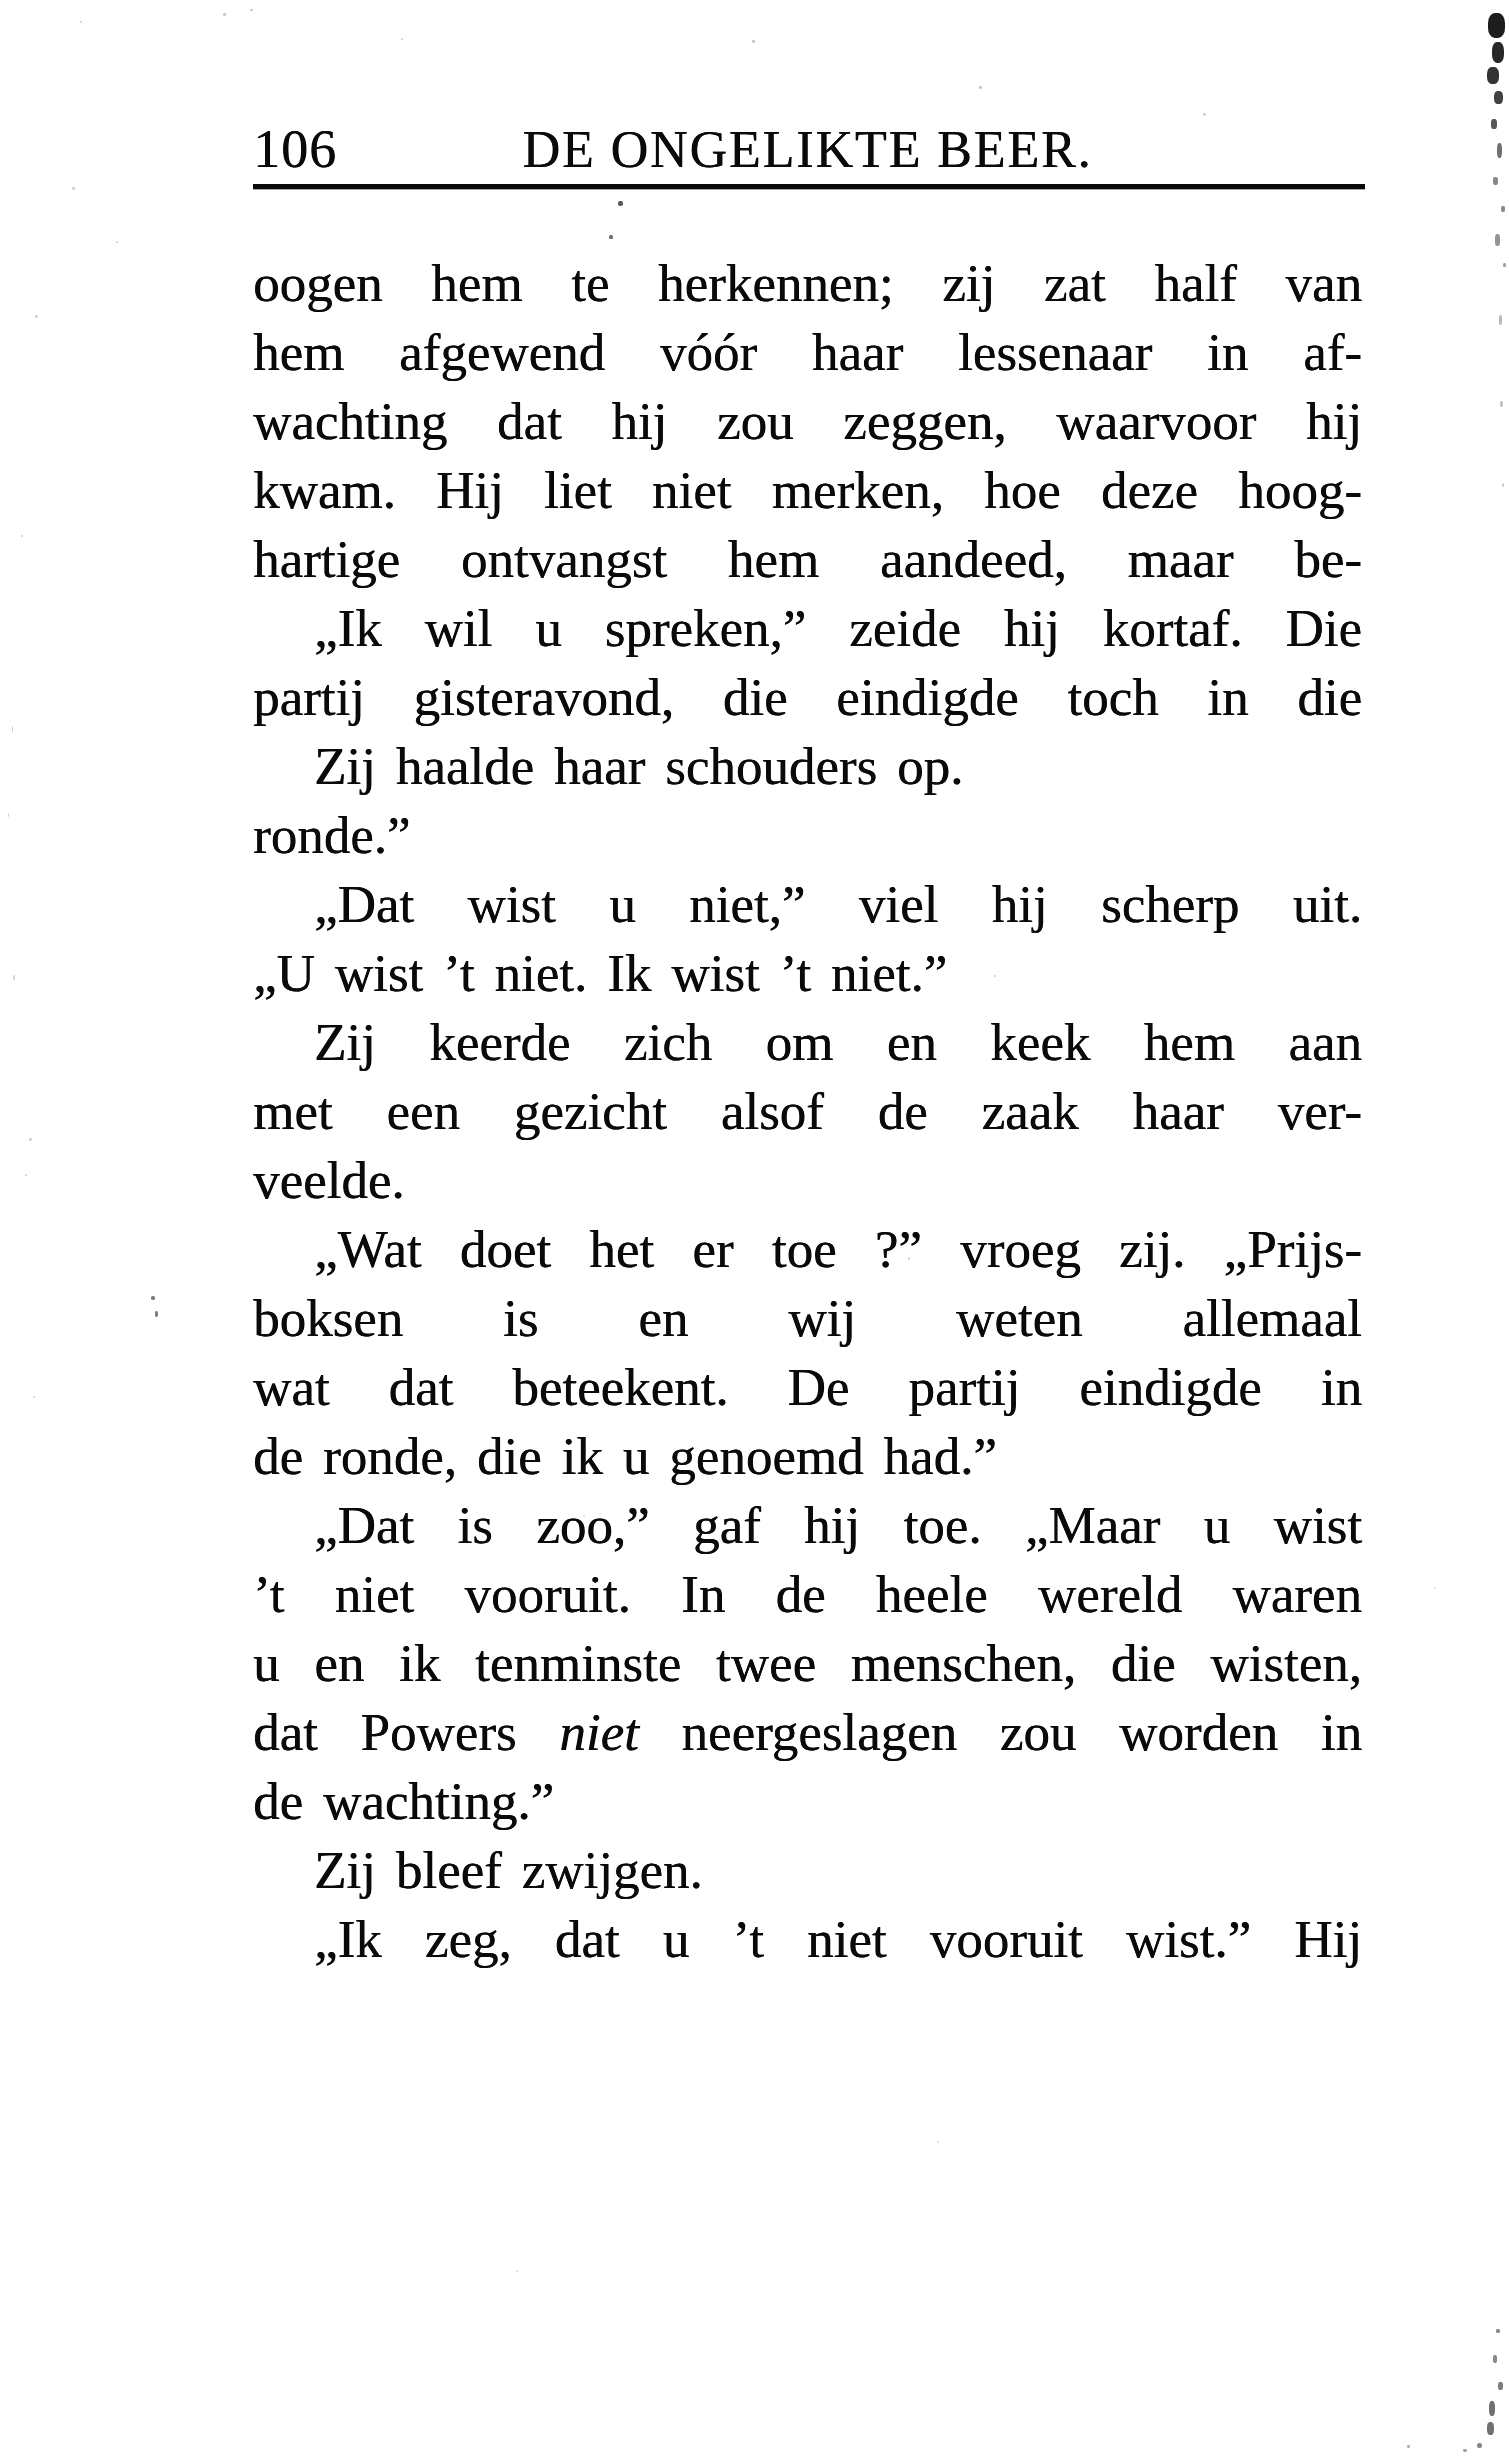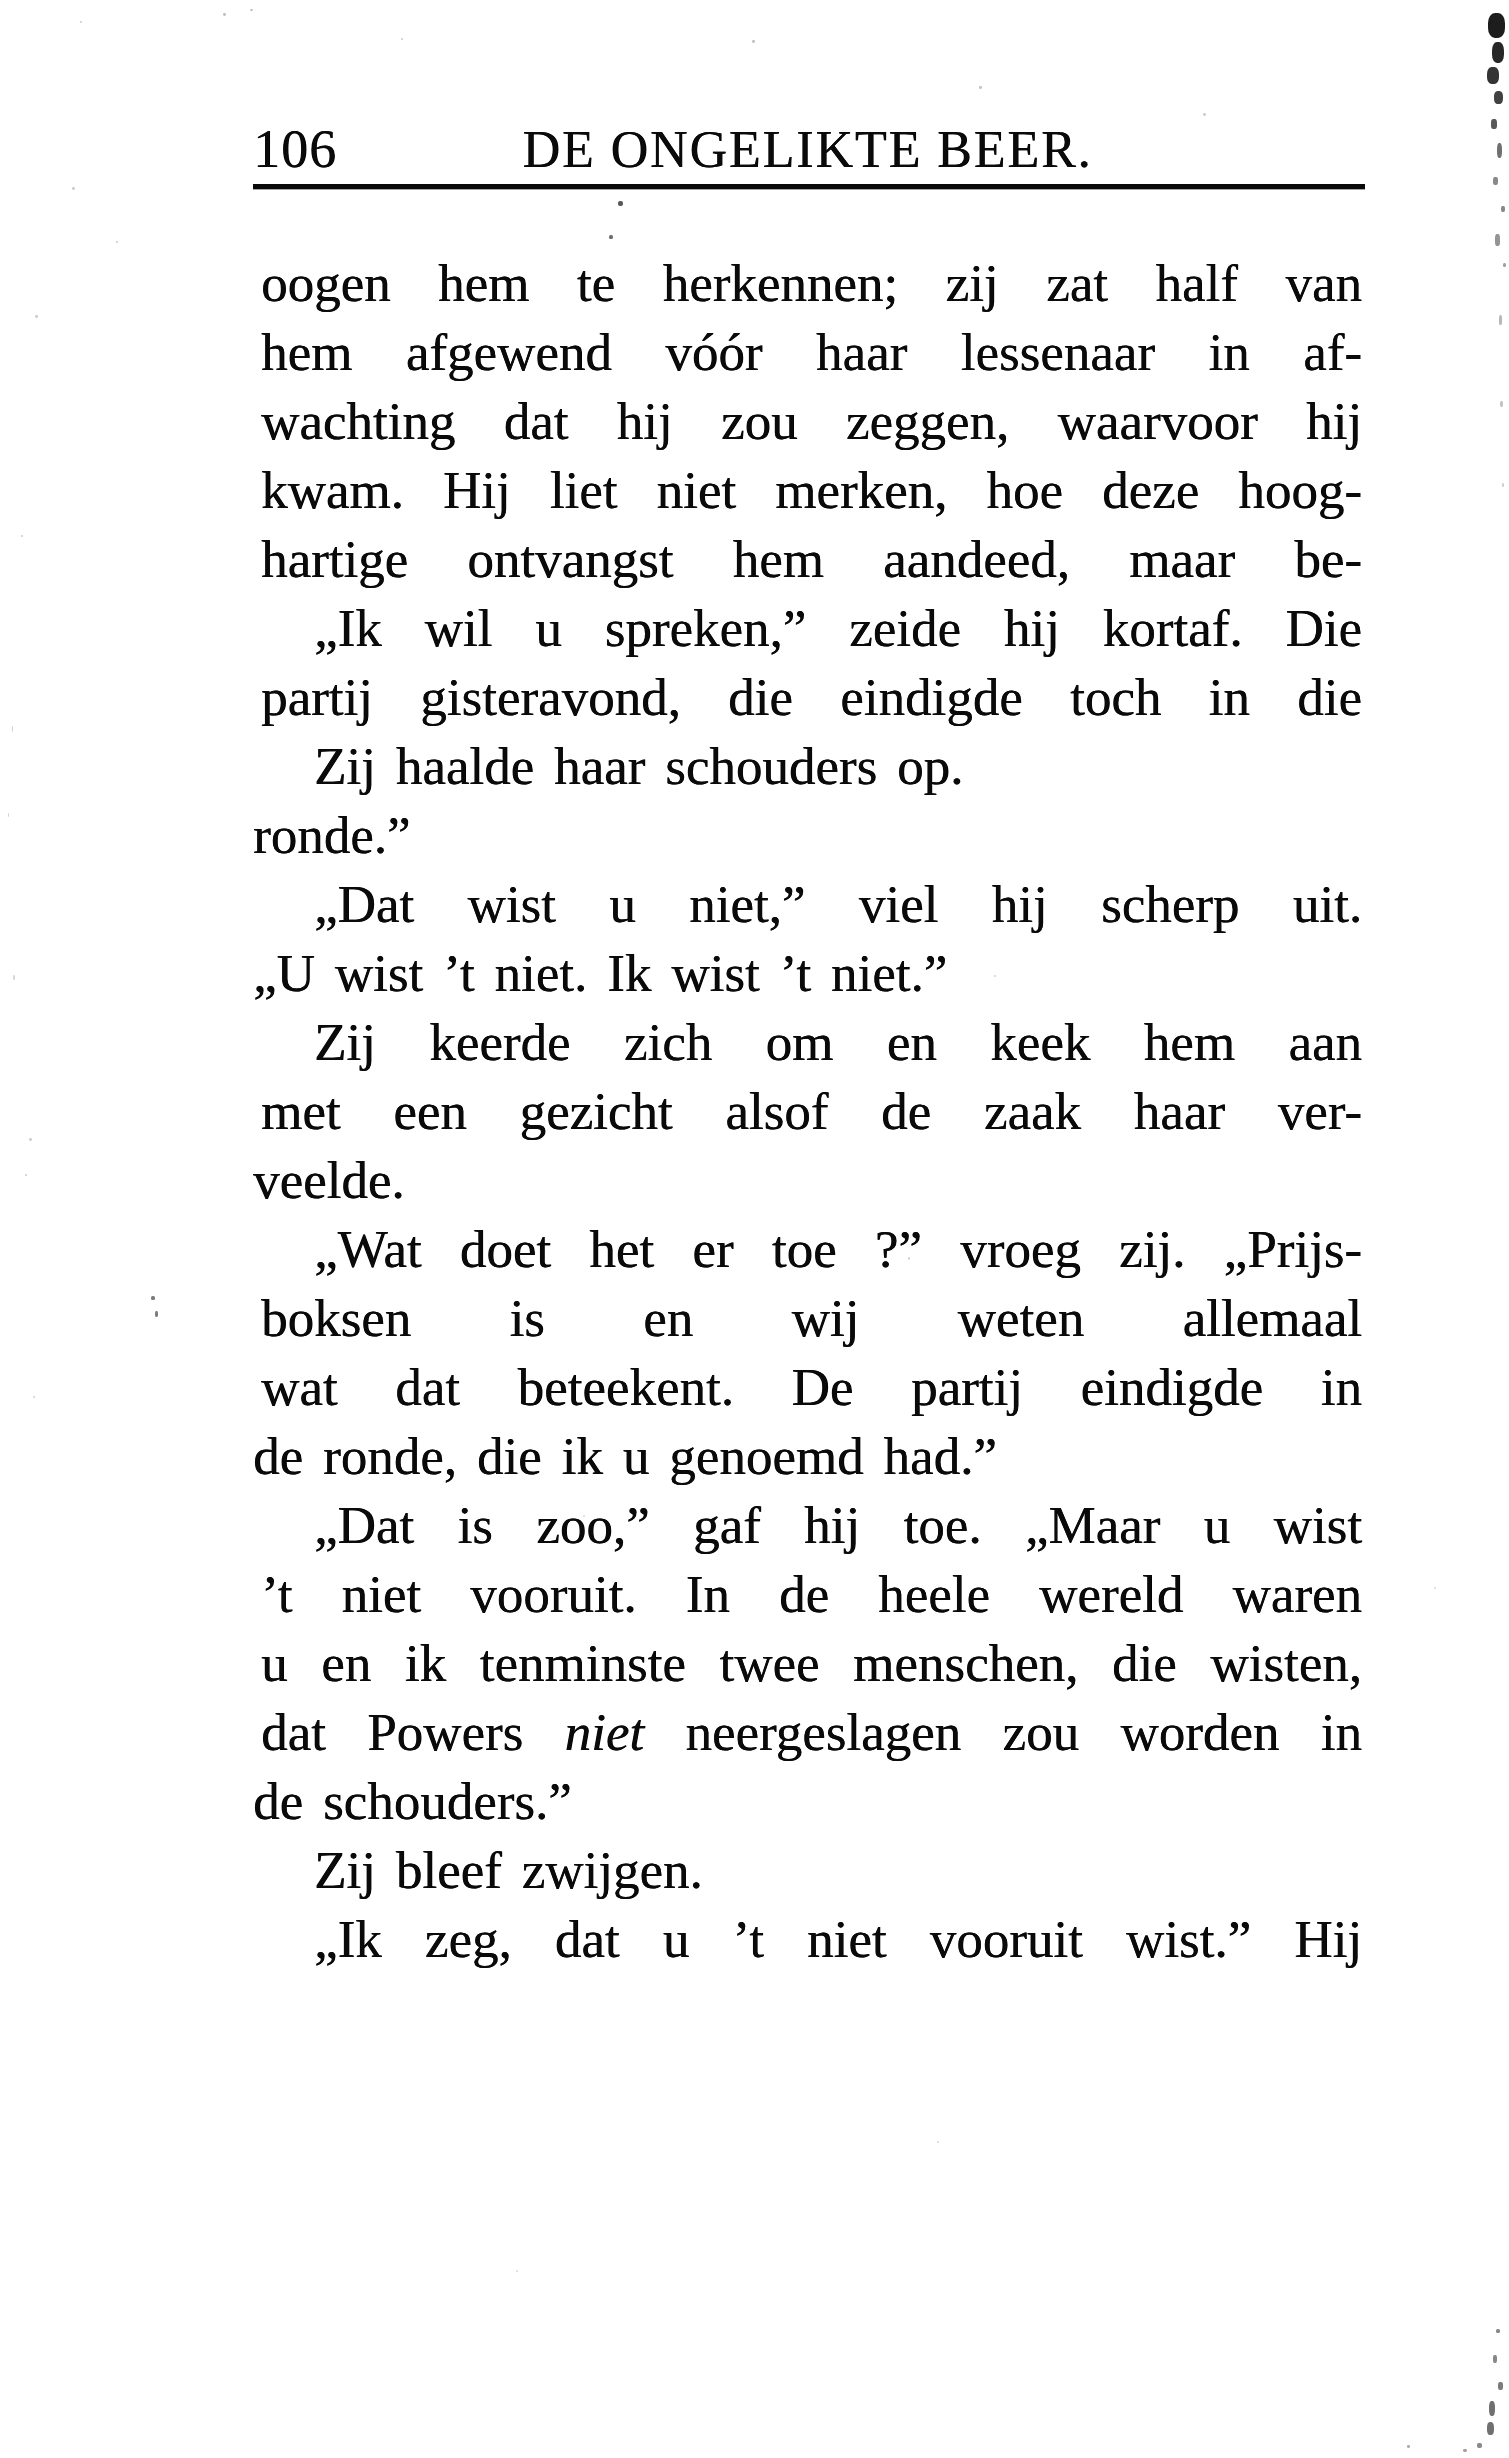--- a/index.html
+++ b/index.html
@@ -64,21 +64,20 @@
     line-height: 69px;
     white-space: nowrap;
     word-spacing: 6.7px;
     text-shadow: 0.4px 0.4px 0 #000;
   }
   .line.jf {
     display: flex;
     justify-content: space-between;
     align-items: baseline;
     word-spacing: 0;
-    margin-left: 8px;
   }
   .line.jf span { line-height: 69px; }
   .line.ind { margin-left: 61px; }
   .it { font-style: italic; }
   
   .speck {
     position: absolute;
     background: #111;
     border-radius: 40%;
   }
@@ -257,21 +256,21 @@
       </div>
       <div class="line jf">
         <span>dat</span>
         <span>Powers</span>
         <span class="it">niet</span>
         <span>neergeslagen</span>
         <span>zou</span>
         <span>worden</span>
         <span>in</span>
       </div>
-      <div class="line"><span>de</span> <span>schouders.”</span></div>
+      <div class="line"><span>de</span> <span>wachting.”</span></div>
       <div class="line ind"><span>Zij</span> <span>bleef</span> <span>zwijgen.</span></div>
       <div class="line jf ind">
         <span>„Ik</span>
         <span>zeg,</span>
         <span>dat</span>
         <span>u</span>
         <span>’t</span>
         <span>niet</span>
         <span>vooruit</span>
         <span>wist.”</span>

